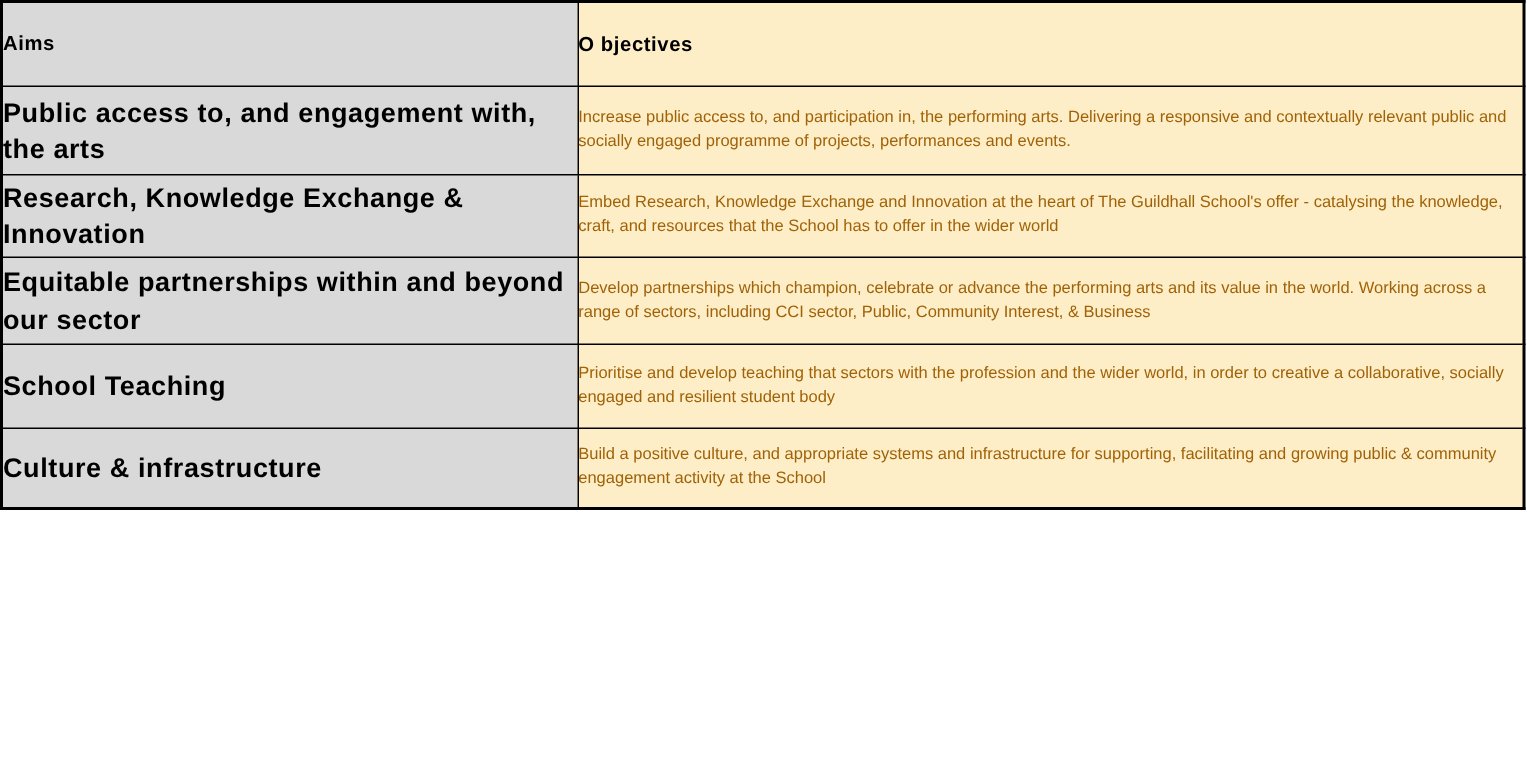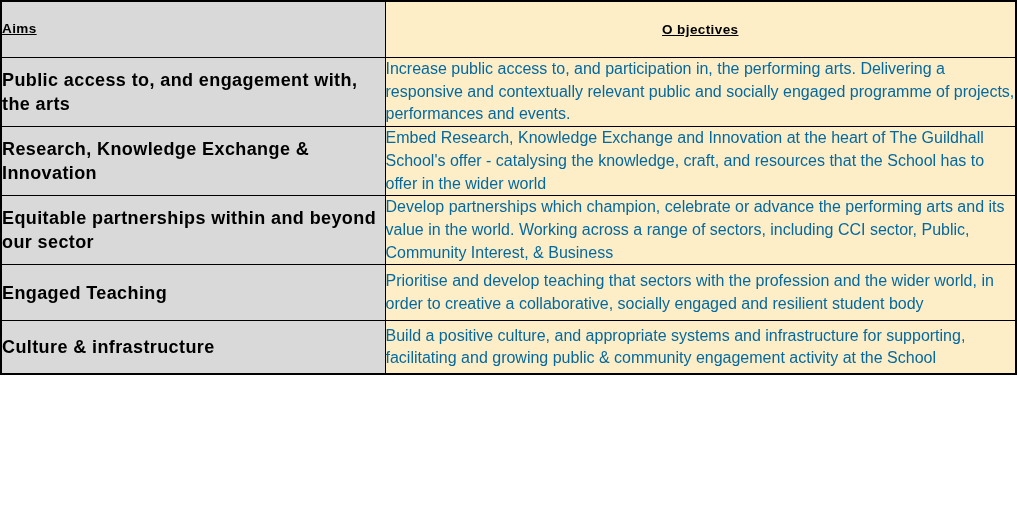--- a/index.html
+++ b/index.html
@@ -36,34 +36,32 @@
     padding: 6px 7px 6px 7px;
     font-size: 18px;
     font-weight: bold;
     color: #000000;
     letter-spacing: 0.4px;
     line-height: 1.35;
   }
   .cell-obj {
     background: #fdeec8;
     padding: 6px 8px 6px 8px;
-    font-size: 16px;
-    color: #0369a1;
+    font-size: 11px;
+    color: #a16207;
     line-height: 1.42;
   }
   .header-row .cell-aims,
   .header-row .cell-obj {
     font-weight: bold;
     font-size: 13.5px;
     letter-spacing: 0.4px;
-    text-decoration: underline;
   }
   .header-row .cell-obj {
     color: #000000;
-    text-align: center;
   }
   .r-header .cell-aims, .r-header .cell-obj { height: 55px; }
   .r-1 .cell-aims, .r-1 .cell-obj { height: 58px; }
   .r-2 .cell-aims, .r-2 .cell-obj { height: 49px; }
   .r-3 .cell-aims, .r-3 .cell-obj { height: 55px; }
   .r-4 .cell-aims, .r-4 .cell-obj { height: 54px; }
   .r-5 .cell-aims, .r-5 .cell-obj { height: 57px; }
   .r-6 .cell-aims, .r-6 .cell-obj { height: 55px; }
   .r-7 .cell-aims, .r-7 .cell-obj { height: 52px; }
 </style>
@@ -87,21 +85,21 @@
       </tr>
       <tr class="r-4">
         <td class="cell-aims">Research, Knowledge Exchange &amp; Innovation</td>
         <td class="cell-obj">Embed Research, Knowledge Exchange and Innovation at the heart of The Guildhall School's offer  - catalysing the knowledge, craft, and resources that the School has to offer in the wider world</td>
       </tr>
       <tr class="r-5">
         <td class="cell-aims">Equitable partnerships within and beyond our sector</td>
         <td class="cell-obj">Develop partnerships which champion, celebrate or advance the performing arts and its value in the world. Working across a range of sectors, including CCI sector, Public, Community Interest, &amp; Business</td>
       </tr>
       <tr class="r-6">
-        <td class="cell-aims">Engaged Teaching</td>
+        <td class="cell-aims">School Teaching</td>
         <td class="cell-obj">Prioritise and develop teaching that sectors with the profession and the wider world, in order to creative a collaborative, socially engaged and resilient student body</td>
       </tr>
       <tr class="r-7">
         <td class="cell-aims">Culture &amp; infrastructure</td>
         <td class="cell-obj">Build a positive culture, and appropriate systems and infrastructure for supporting, facilitating and growing public &amp; community engagement activity at the School</td>
       </tr>
     </tbody>
   </table>
 </div>
 

